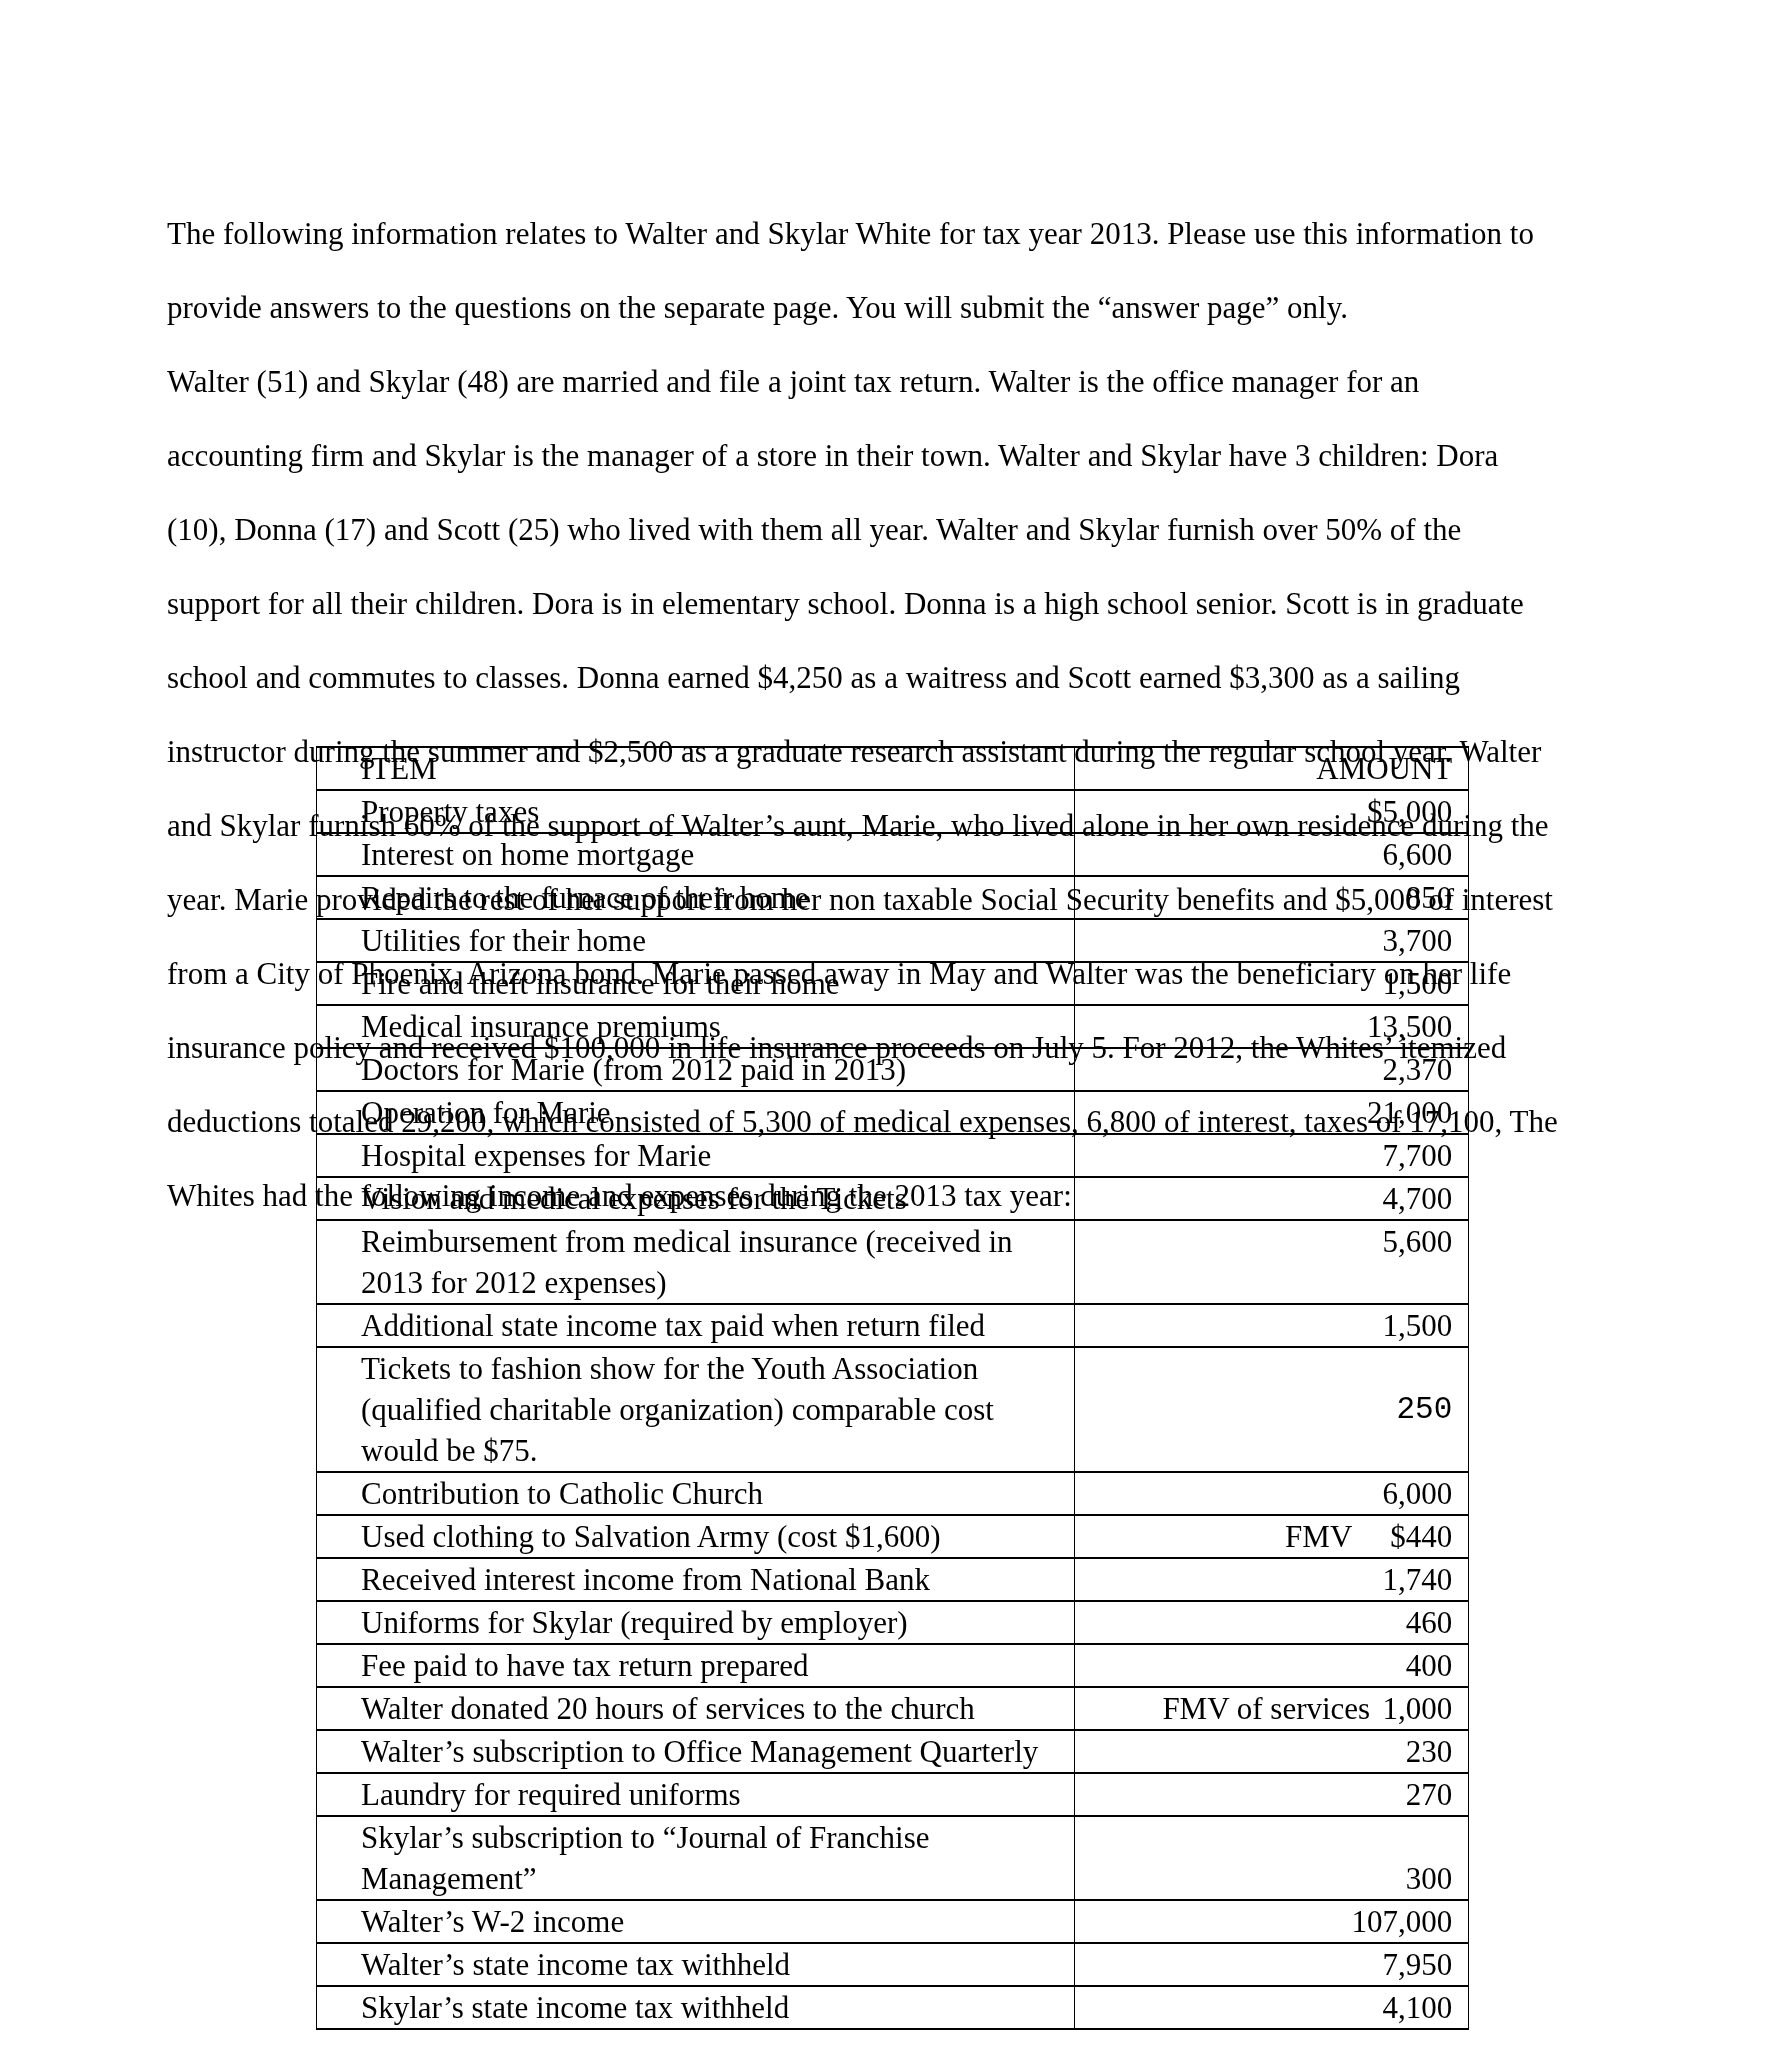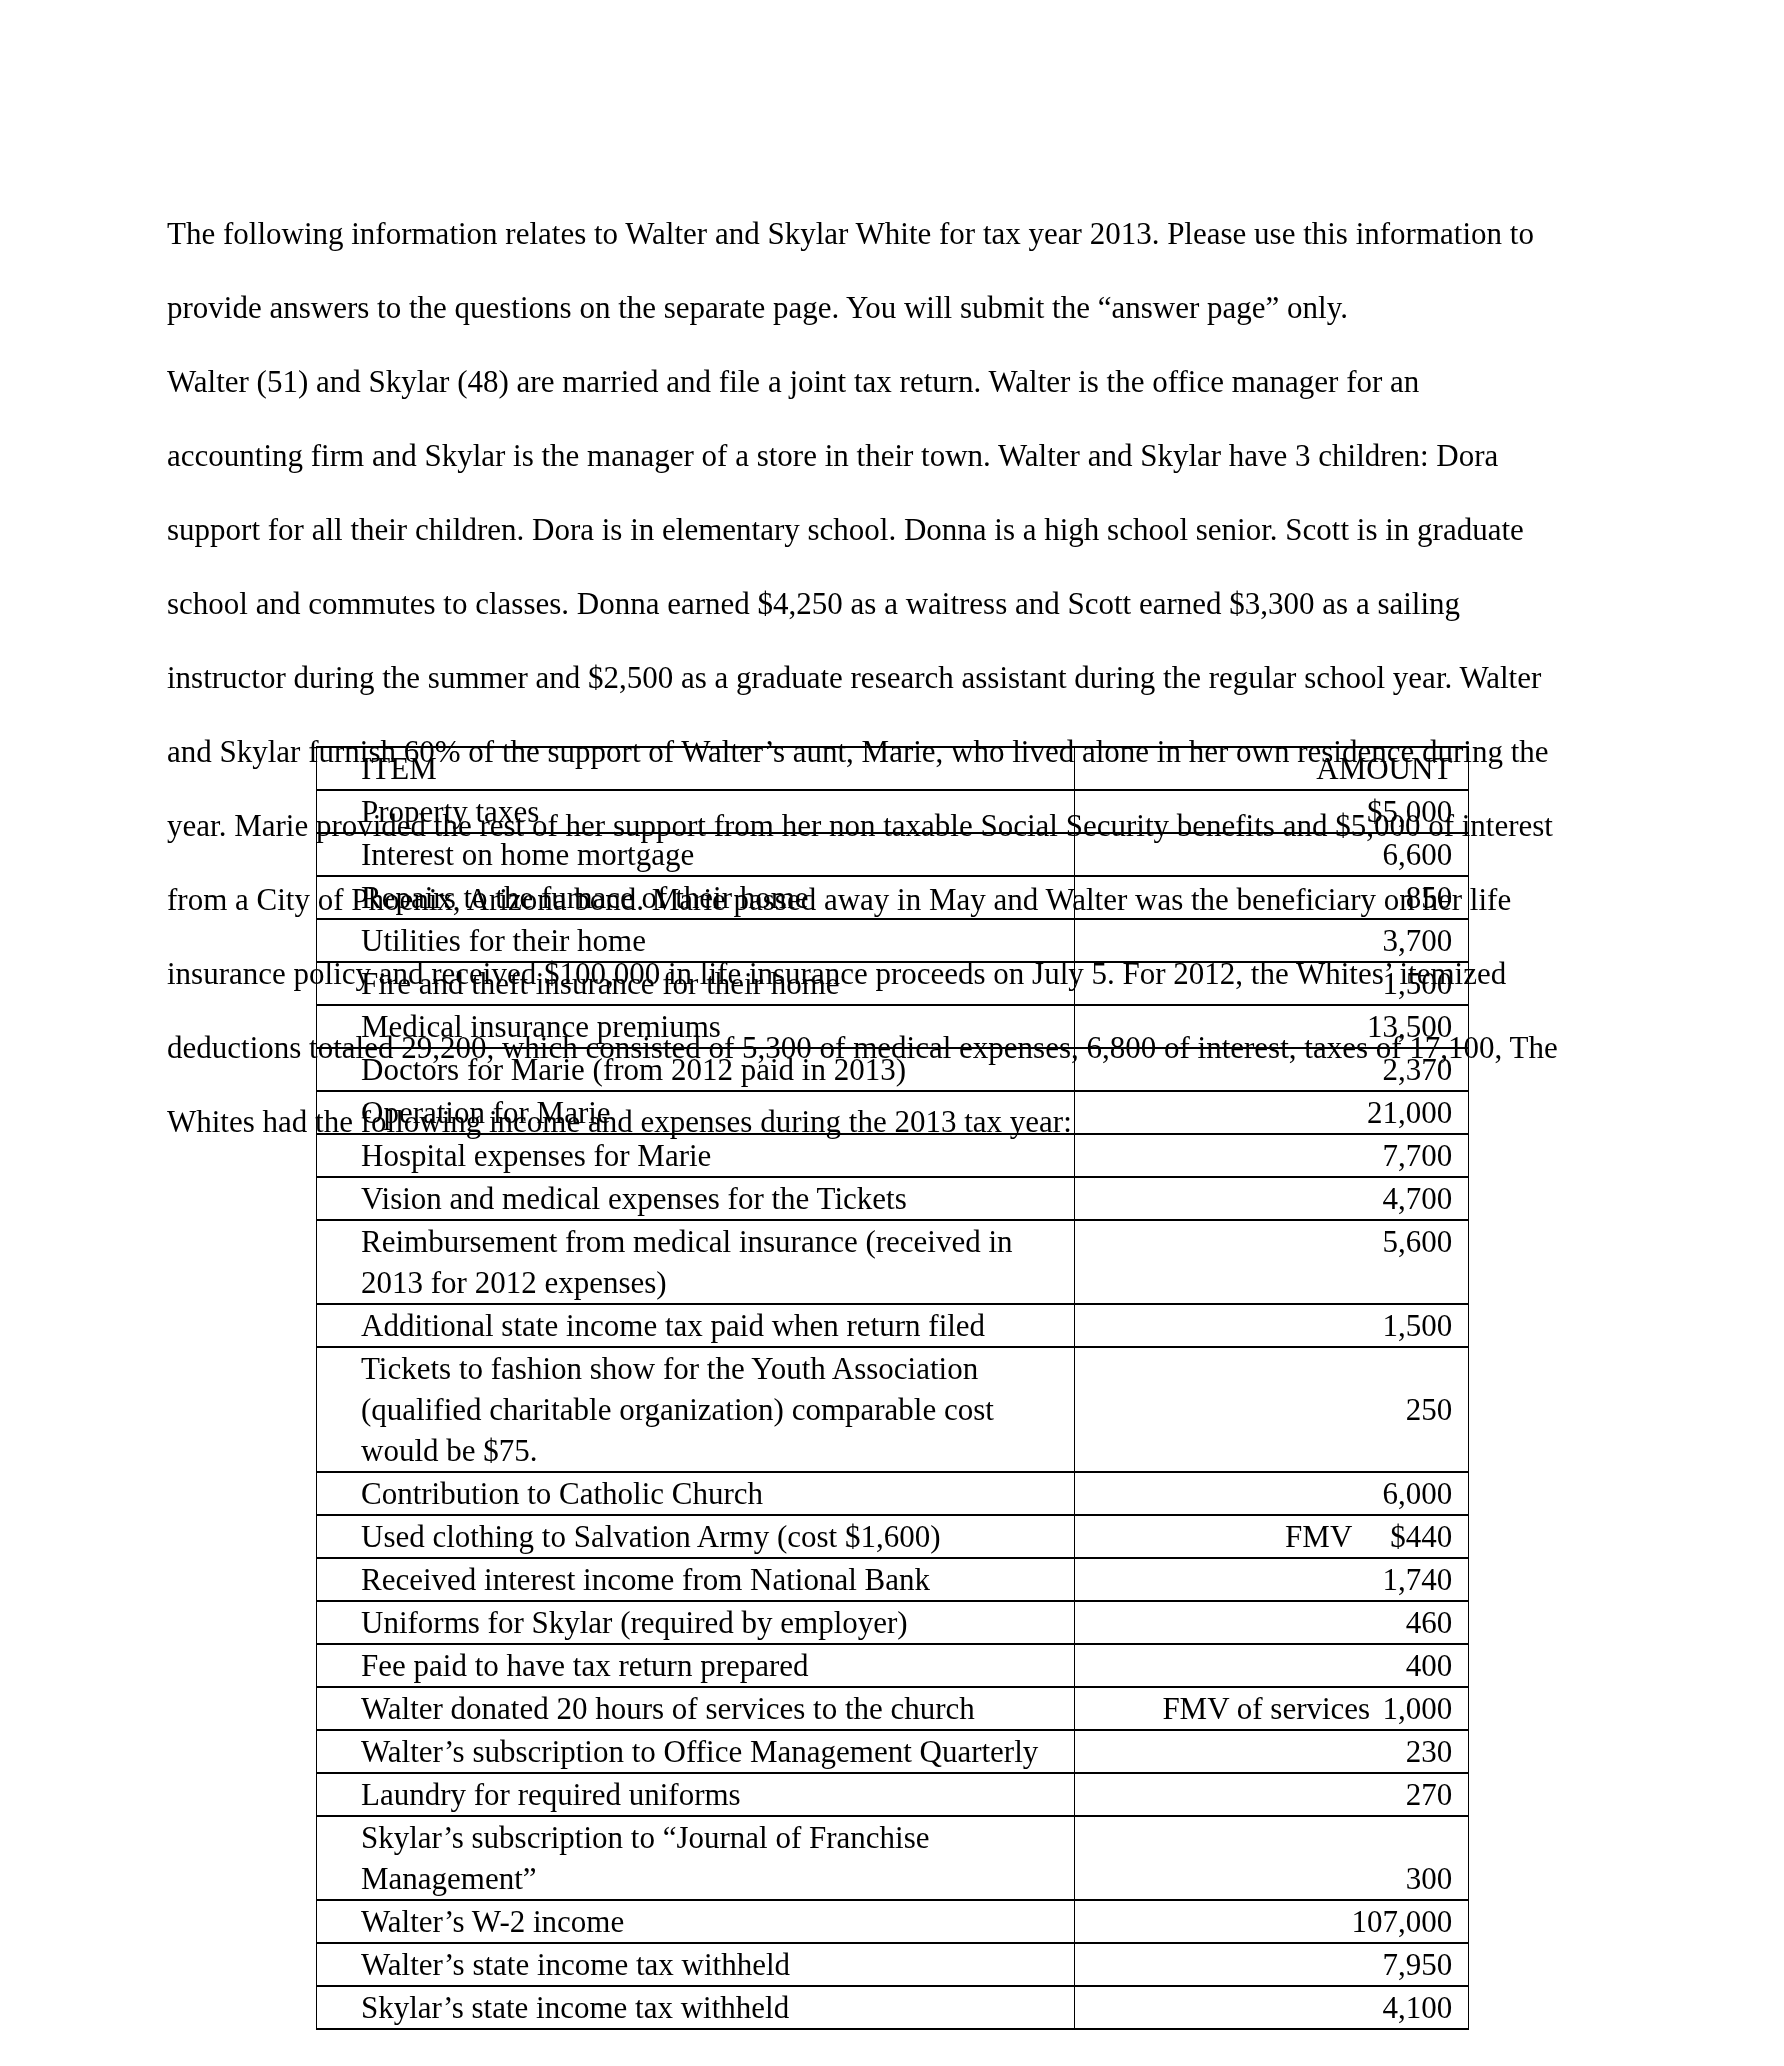--- a/index.html
+++ b/index.html
@@ -35,35 +35,36 @@
     border-left: 1.2px solid #000;
     border-right: 1.2px solid #000;
     border-top: 2.5px solid #000;
     border-bottom: 2.5px solid #000;
     padding: 0 15.7px;
     vertical-align: top;
     font-weight: normal;
   }
   table.items .col-item { width: 727px; text-align: left; padding-left: 44px; }
   table.items .col-amount { width: 372px; text-align: right; }
-  table.items .amt-middle { vertical-align: middle; }
+  table.items .amt-middle { vertical-align: middle; font-family: Liberation Mono, monospace; }
   table.items .amt-bottom { vertical-align: bottom; }
   .amt-label { margin-right: 38px; }
   .amt-label.small { margin-right: 12.4px; font-family: Liberation Serif, serif; }
 </style>
 </head>
 <body>
 
 <div class="page">
 
   <div class="intro">
     <p>The following information relates to Walter and Skylar White for tax year 2013.  Please use this information to</p>
     <p>provide answers to the questions on the separate page. You will submit the “answer page” only.</p>
     <p>Walter (51) and Skylar (48) are married and file a joint tax return. Walter is the office manager for an</p>
     <p>accounting firm and Skylar is the manager of a store in their town. Walter and Skylar have 3 children: Dora</p>
+    <p>(10), Donna (17) and Scott (25) who lived with them all year.  Walter and Skylar furnish over 50% of the</p>
     <p>support for all their children. Dora is in elementary school. Donna is a high school senior. Scott is in graduate</p>
     <p>school and commutes to classes. Donna earned $4,250 as a waitress and Scott earned $3,300 as a sailing</p>
     <p>instructor during the summer and $2,500 as a graduate research assistant during the regular school year. Walter</p>
     <p>and Skylar furnish 60% of the support of Walter’s aunt, Marie, who lived alone in her own residence during the</p>
     <p>year. Marie provided the rest of her support from her non taxable Social Security benefits and $5,000 of interest</p>
     <p>from a City of Phoenix, Arizona bond. Marie passed away in May and Walter was the beneficiary on her life</p>
     <p>insurance policy and received $100,000 in life insurance proceeds on July 5. For 2012, the Whites’ itemized</p>
     <p>deductions totaled 29,200, which consisted of 5,300 of medical expenses, 6,800 of interest, taxes of 17,100, The</p>
     <p>Whites had the following income and expenses during the 2013 tax year:</p>
   </div>

